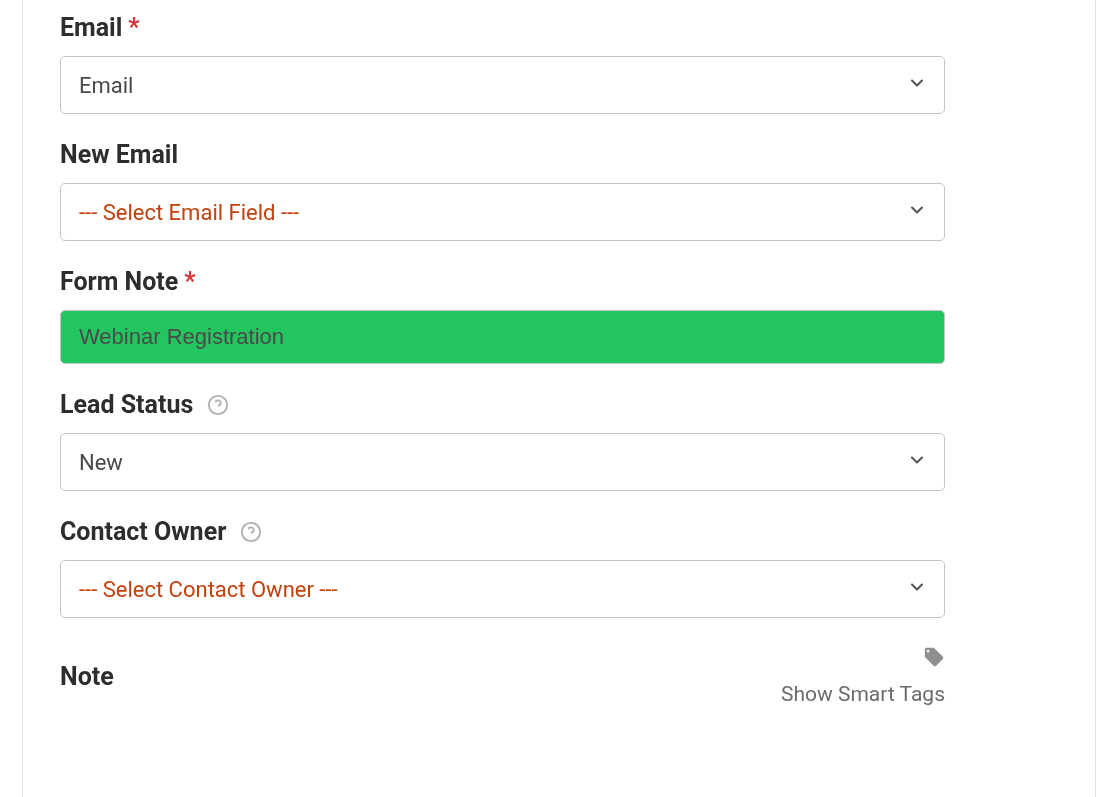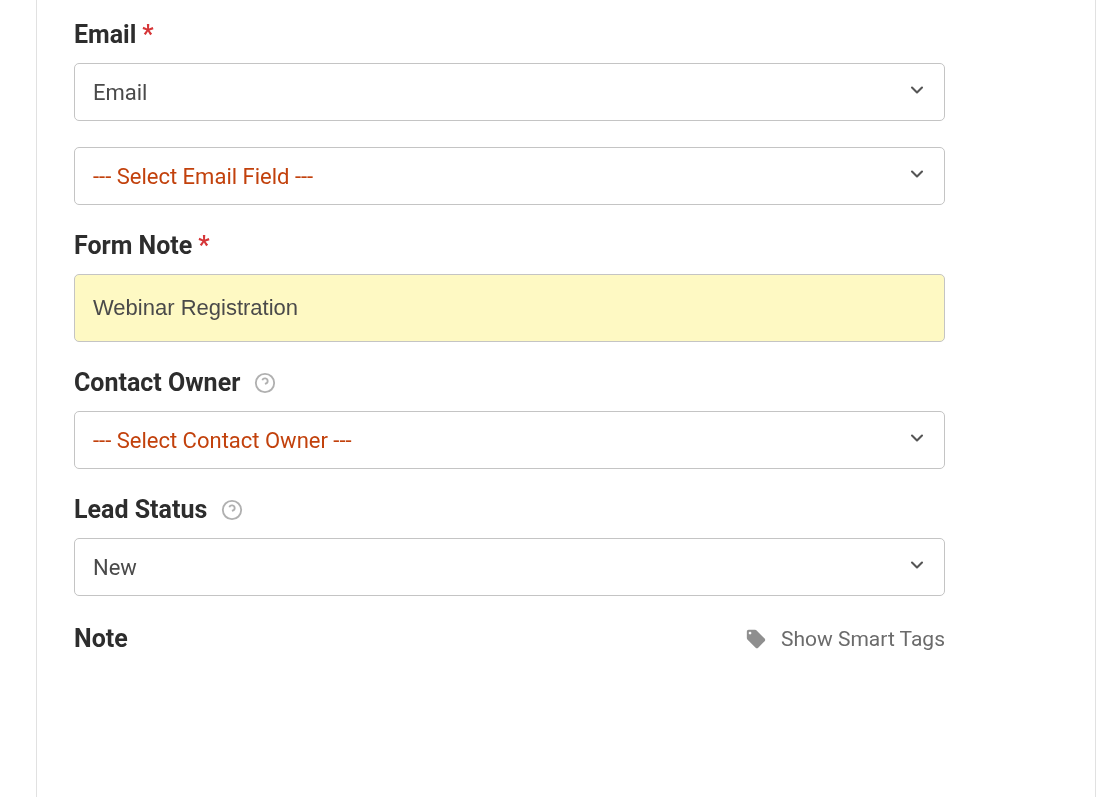--- a/index.html
+++ b/index.html
@@ -13,26 +13,26 @@
       background: #ffffff;
       color: #333333;
       width: 1116px;
       height: 797px;
       overflow: hidden;
     }
 
     .panel {
       border-left: 1px solid #e1e1e1;
       border-right: 1px solid #e1e1e1;
-      margin-left: 36px;
+      margin-left: 22px;
       margin-right: 20px;
       height: 797px;
       padding-left: 37px;
       padding-right: 150px;
-      padding-top: 20px;
+      padding-top: 13px;
     }
 
     .form-group {
       margin-bottom: 26px;
     }
 
     .form-label {
       display: flex;
       align-items: center;
       font-size: 25px;
@@ -84,42 +84,43 @@
       position: absolute;
       right: 18px;
       top: 50%;
       transform: translateY(-50%);
       color: #555555;
       pointer-events: none;
     }
 
     .form-input {
       width: 100%;
-      height: 68px;
+      height: 54px;
       border: 1px solid #c4c4c4;
       border-radius: 5px;
-      background: #fef9c3;
+      background: #22c55e;
       padding: 0 18px;
       font-size: 22px;
       color: #4a4a4a;
       outline: none;
     }
 
     .note-header {
       display: flex;
       align-items: center;
       justify-content: space-between;
       margin-top: 28px;
     }
 
     .smart-tags {
       display: flex;
-      align-items: center;
+      align-items: flex-end;
       gap: 14px;
       cursor: pointer;
+      flex-direction: column;
     }
 
     .tag-icon {
       color: #8f8f8f;
       display: inline-flex;
     }
 
     .smart-tags-text {
       font-size: 21px;
       color: #6b6b6b;
@@ -142,38 +143,64 @@
       </div>
       <span class="chevron-icon">
         <svg width="20" height="20" viewBox="0 0 24 24" fill="none" stroke="currentColor" stroke-width="2.5" stroke-linecap="round" stroke-linejoin="round">
           <polyline points="6 9 12 15 18 9"></polyline>
         </svg>
       </span>
     </div>
   </div>
 
   <div class="form-group">
+    <div class="form-label">
+      <span>New Email</span>
+    </div>
     <div class="form-select-wrapper">
       <div class="form-select">
         <span class="placeholder">--- Select Email Field ---</span>
       </div>
       <span class="chevron-icon">
         <svg width="20" height="20" viewBox="0 0 24 24" fill="none" stroke="currentColor" stroke-width="2.5" stroke-linecap="round" stroke-linejoin="round">
           <polyline points="6 9 12 15 18 9"></polyline>
         </svg>
       </span>
     </div>
   </div>
 
   <div class="form-group">
     <div class="form-label">
       <span>Form Note</span>
       <span class="required">*</span>
     </div>
     <input class="form-input" type="text" value="Webinar Registration" style="">
+  </div>
+
+  <div class="form-group">
+    <div class="form-label">
+      <span>Lead Status</span>
+      <span class="help-icon">
+        <svg width="22" height="22" viewBox="0 0 24 24" fill="none" stroke="currentColor" stroke-width="2">
+          <circle cx="12" cy="12" r="10"></circle>
+          <path d="M9.09 9a3 3 0 0 1 5.83 1c0 2-3 3-3 3"></path>
+          <line x1="12" y1="17" x2="12.01" y2="17"></line>
+        </svg>
+      </span>
+    </div>
+    <div class="form-select-wrapper">
+      <div class="form-select">
+        <span>New</span>
+      </div>
+      <span class="chevron-icon">
+        <svg width="20" height="20" viewBox="0 0 24 24" fill="none" stroke="currentColor" stroke-width="2.5" stroke-linecap="round" stroke-linejoin="round">
+          <polyline points="6 9 12 15 18 9"></polyline>
+        </svg>
+      </span>
+    </div>
   </div>
 
   <div class="form-group">
     <div class="form-label">
       <span>Contact Owner</span>
       <span class="help-icon">
         <svg width="22" height="22" viewBox="0 0 24 24" fill="none" stroke="currentColor" stroke-width="2">
           <circle cx="12" cy="12" r="10"></circle>
           <path d="M9.09 9a3 3 0 0 1 5.83 1c0 2-3 3-3 3"></path>
           <line x1="12" y1="17" x2="12.01" y2="17"></line>
@@ -185,43 +212,20 @@
         <span class="placeholder">--- Select Contact Owner ---</span>
       </div>
       <span class="chevron-icon">
         <svg width="20" height="20" viewBox="0 0 24 24" fill="none" stroke="currentColor" stroke-width="2.5" stroke-linecap="round" stroke-linejoin="round">
           <polyline points="6 9 12 15 18 9"></polyline>
         </svg>
       </span>
     </div>
   </div>
 
-  <div class="form-group">
-    <div class="form-label">
-      <span>Lead Status</span>
-      <span class="help-icon">
-        <svg width="22" height="22" viewBox="0 0 24 24" fill="none" stroke="currentColor" stroke-width="2">
-          <circle cx="12" cy="12" r="10"></circle>
-          <path d="M9.09 9a3 3 0 0 1 5.83 1c0 2-3 3-3 3"></path>
-          <line x1="12" y1="17" x2="12.01" y2="17"></line>
-        </svg>
-      </span>
-    </div>
-    <div class="form-select-wrapper">
-      <div class="form-select">
-        <span>New</span>
-      </div>
-      <span class="chevron-icon">
-        <svg width="20" height="20" viewBox="0 0 24 24" fill="none" stroke="currentColor" stroke-width="2.5" stroke-linecap="round" stroke-linejoin="round">
-          <polyline points="6 9 12 15 18 9"></polyline>
-        </svg>
-      </span>
-    </div>
-  </div>
-
   <div class="note-header">
     <div class="form-label" style="margin-bottom:0;justify-content:center;">
       <span>Note</span>
     </div>
     <div class="smart-tags">
       <span class="tag-icon">
         <svg width="22" height="22" viewBox="0 0 24 24" fill="currentColor">
           <path d="M21.41 11.58l-9-9C12.05 2.22 11.55 2 11 2H4c-1.1 0-2 .9-2 2v7c0 .55.22 1.05.59 1.42l9 9c.36.36.86.58 1.41.58.55 0 1.05-.22 1.41-.59l7-7c.37-.36.59-.86.59-1.41 0-.55-.23-1.06-.59-1.42zM5.5 7C4.67 7 4 6.33 4 5.5S4.67 4 5.5 4 7 4.67 7 5.5 6.33 7 5.5 7z"></path>
         </svg>
       </span>

